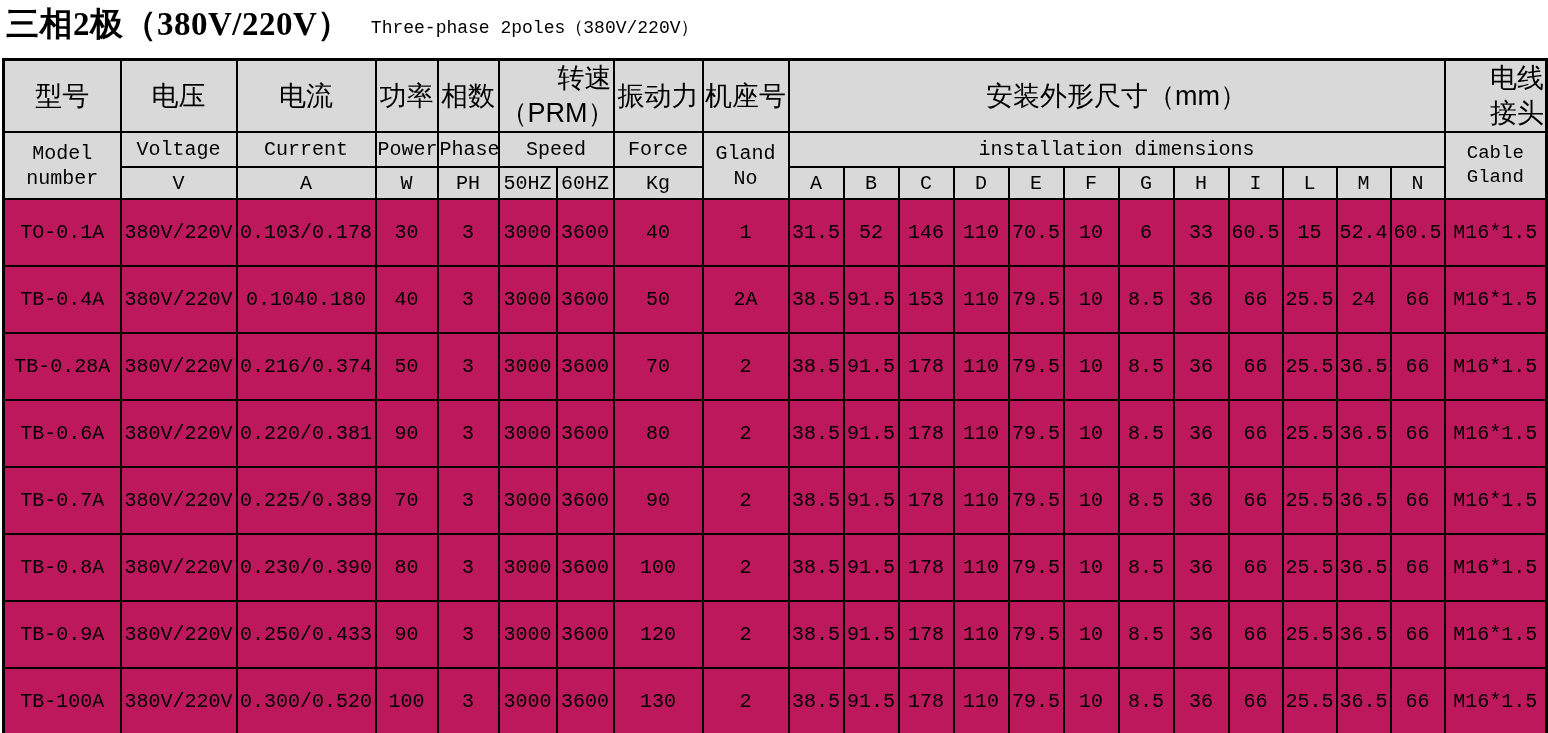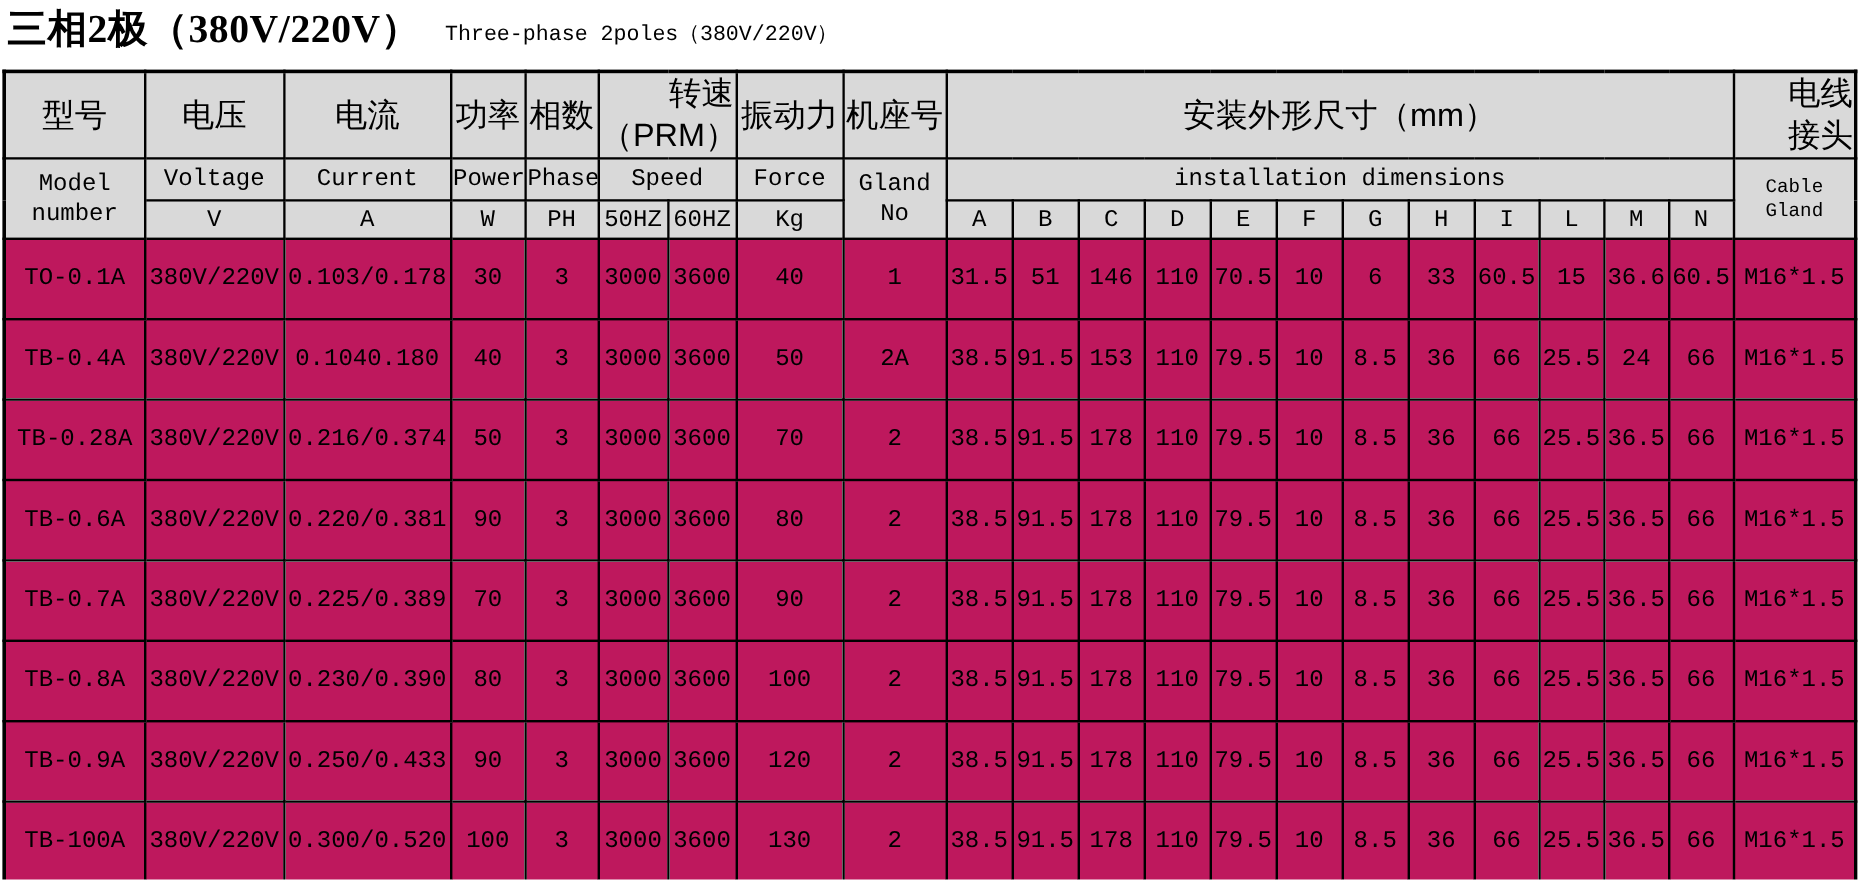--- a/index.html
+++ b/index.html
@@ -29,21 +29,21 @@
     padding:0 1px;overflow:hidden;
     font-weight:normal;
   }
   .spec thead th{background:#d9d9d9;}
   .hrow1{height:72px;}
   .hrow2{height:35px;margin-top:39px;}
   .hrow3{height:32px;}
   .spec tbody tr{height:67px;background:#be185d;}
   .cn{font-size:27px;font-family:"Liberation Sans","DejaVu Sans",sans-serif;}
   .en{font-size:20px;}
-  .en-sm{font-size:16px;}
+  .en-sm{font-size:19px;}
   .pre{white-space:pre-line;line-height:1.25;}
   .cn.pre{line-height:1.3;text-align:right;}
   .spec tbody td{font-size:20px;}
 </style>
 </head>
 <body>
 
 <div class="title-bar">
   <span class="title-cn">三相2极（380V/220V）</span><span class="title-en">Three-phase 2poles（380V/220V）</span>
 </div>
@@ -130,30 +130,30 @@
         <td>TO-0.1A</td>
         <td>380V/220V</td>
         <td>0.103/0.178</td>
         <td>30</td>
         <td>3</td>
         <td>3000</td>
         <td>3600</td>
         <td>40</td>
         <td>1</td>
         <td>31.5</td>
-        <td>51</td>
+        <td>52</td>
         <td>146</td>
         <td>110</td>
         <td>70.5</td>
         <td>10</td>
         <td>6</td>
         <td>33</td>
         <td>60.5</td>
         <td>15</td>
-        <td>36.6</td>
+        <td>52.4</td>
         <td>60.5</td>
         <td>M16*1.5</td>
       </tr>
       <tr>
         <td>TB-0.4A</td>
         <td>380V/220V</td>
         <td>0.1040.180</td>
         <td>40</td>
         <td>3</td>
         <td>3000</td>

